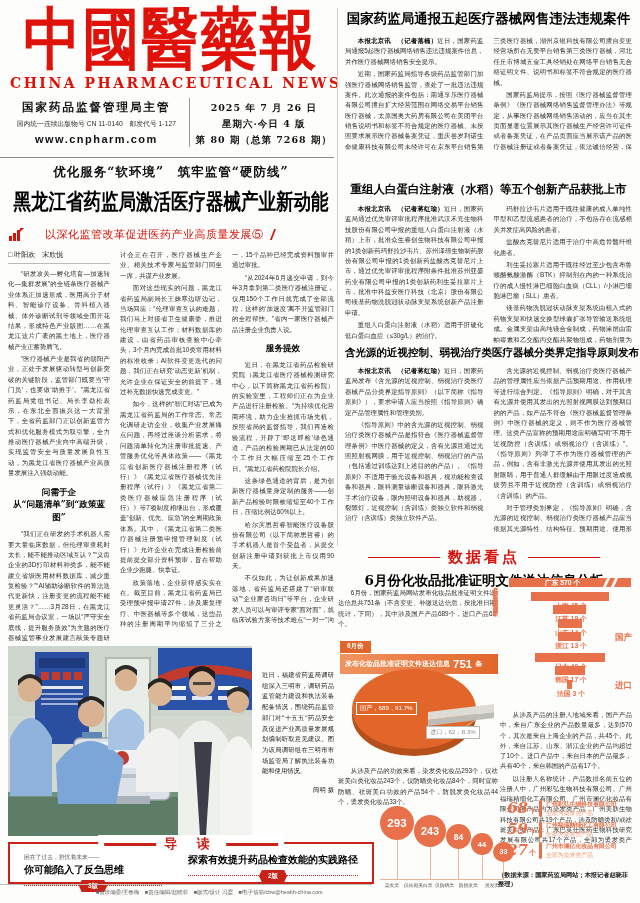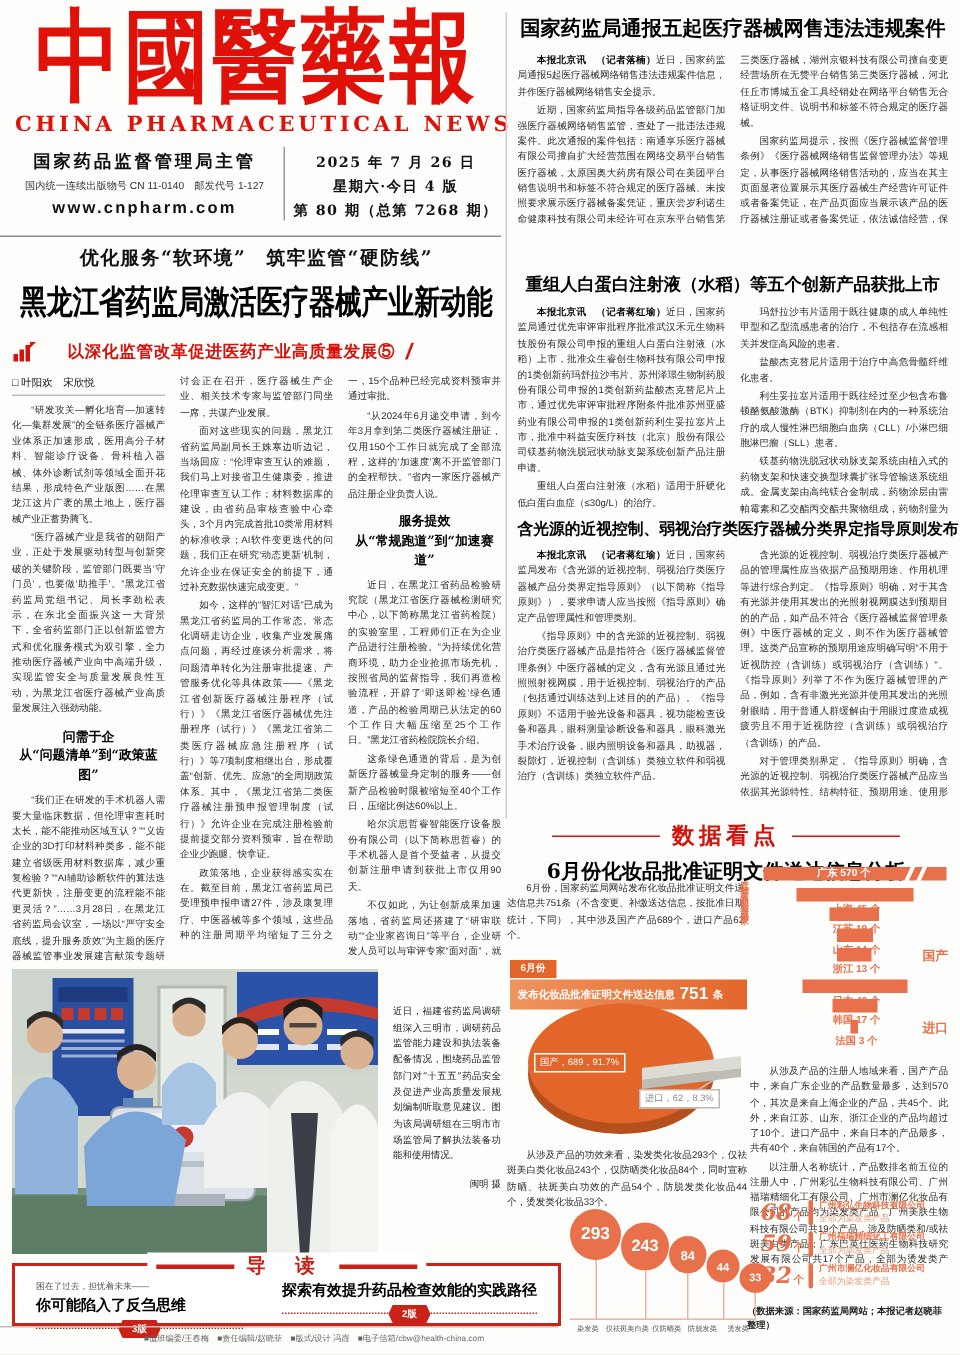--- a/index.html
+++ b/index.html
@@ -42,21 +42,21 @@
   
   .main-article{position:absolute;left:8px;top:164px;width:326px;}
   .kicker{font-family:"DejaVu Serif",serif;font-weight:bold;font-size:12.5px;text-align:center;color:#111;letter-spacing:1px;}
   .main-head{font-family:"DejaVu Serif",serif;font-weight:900;font-size:17.5px;color:#000;
              text-align:center;margin-top:5px;white-space:nowrap;transform:scaleY(1.25);transform-origin:top;}
   .ribbon{display:flex;align-items:center;margin-top:16px;gap:5px;}
   .ribbon-icon{position:relative;width:15px;height:13px;}
   .ribbon-icon .rb{position:absolute;bottom:0;background:#d6120c;width:3px;}
   .ribbon-icon .rb1{left:1px;height:5px;} .ribbon-icon .rb2{left:5px;height:8px;} .ribbon-icon .rb3{left:9px;height:11px;}
   .ribbon-icon .rflag{position:absolute;left:12px;top:0;width:0;height:0;border-left:4px solid #d6120c;border-bottom:4px solid transparent;}
-  .ribbon-text{font-weight:700;font-size:11px;color:#d6120c;letter-spacing:0.5px;padding-left:17px;}
+  .ribbon-text{font-weight:400;font-size:11px;color:#d6120c;letter-spacing:0.5px;padding-left:17px;}
   .ribbon-slash{font-weight:900;font-size:15px;color:#d6120c;font-style:italic;margin-left:2px;}
   .main-body{margin-top:7px;height:394px;}
   .byline{font-size:7px;color:#111;margin:0 0 5px 0;padding-bottom:3px;border-bottom:1px solid #bbb;}
   .subhead{font-family:"DejaVu Serif",serif;font-weight:900;font-size:8.6px;color:#000;text-align:center;margin:7px 0 5px 0;line-height:1.5;}
   
   .photo-block{position:absolute;left:8px;top:646px;width:326px;height:192px;}
   .photo{position:absolute;left:0;top:0;width:244px;height:190px;background:#cfd6cc;overflow:hidden;}
   .photo-caption{position:absolute;left:254px;top:24px;width:72px;font-size:6.3px;line-height:1.7;
                  text-align:justify;color:#222;font-family:"DejaVu Serif",serif;}
   .photo-credit{margin-top:8px;text-align:right;font-size:6.3px;color:#222;}
@@ -180,21 +180,20 @@
           <div>问需于企</div>
           <div>从“问题清单”到“政策蓝图”</div>
         </div>
         <p class="body-p">“我们正在研发的手术机器人需要大量临床数据，但伦理审查耗时太长，能不能推动区域互认？”“义齿企业的3D打印材料种类多，能不能建立省级医用材料数据库，减少重复检验？”“AI辅助诊断软件的算法迭代更新快，注册变更的流程能不能更灵活？”……3月28日，在黑龙江省药监局会议室，一场以“严守安全底线，提升服务质效”为主题的医疗器械监管事业发展建言献策专题研讨会正在召开，医疗器械生产企业、相关技术专家与监管部门同坐一席，共谋产业发展。</p>
         <p class="body-p">面对这些现实的问题，黑龙江省药监局副局长王姝寒边听边记，当场回应：“伦理审查互认的难题，我们马上对接省卫生健康委，推进伦理审查互认工作；材料数据库的建设，由省药品审核查验中心牵头，3个月内完成首批10类常用材料的标准收录；AI软件变更迭代的问题，我们正在研究‘动态更新’机制，允许企业在保证安全的前提下，通过补充数据快速完成变更。”</p>
         <p class="body-p">如今，这样的“智汇对话”已成为黑龙江省药监局的工作常态。常态化调研走访企业，收集产业发展痛点问题，再经过座谈分析需求，将问题清单转化为注册审批提速、产管服务优化等具体政策——《黑龙江省创新医疗器械注册程序（试行）》《黑龙江省医疗器械优先注册程序（试行）》《黑龙江省第二类医疗器械应急注册程序（试行）》等7项制度相继出台，形成覆盖“创新、优先、应急”的全周期政策体系。其中，《黑龙江省第二类医疗器械注册预申报管理制度（试行）》允许企业在完成注册检验前提前提交部分资料预审，旨在帮助企业少跑腿、快拿证。</p>
         <p class="body-p">政策落地，企业获得感实实在在。截至目前，黑龙江省药监局已受理预申报申请27件，涉及康复理疗、中医器械等多个领域，这些品种的注册周期平均缩短了三分之一，15个品种已经完成资料预审并通过审批。</p>
         <p class="body-p">“从2024年6月递交申请，到今年3月拿到第二类医疗器械注册证，仅用150个工作日就完成了全部流程，这样的‘加速度’离不开监管部门的全程帮扶。”省内一家医疗器械产品注册企业负责人说。</p>
         <div class="subhead">
           <div>服务提效</div>
-          <div>从“常规跑道”到“加速赛道”</div>
         </div>
         <p class="body-p">近日，在黑龙江省药品检验研究院（黑龙江省医疗器械检测研究中心，以下简称黑龙江省药检院）的实验室里，工程师们正在为企业产品进行注册检验。“为持续优化营商环境，助力企业抢抓市场先机，按照省局的监督指导，我们再造检验流程，开辟了‘即送即检’绿色通道，产品的检验周期已从法定的60个工作日大幅压缩至25个工作日。”黑龙江省药检院院长介绍。</p>
         <p class="body-p">这条绿色通道的背后，是为创新医疗器械量身定制的服务——创新产品检验时限被缩短至40个工作日，压缩比例达60%以上。</p>
         <p class="body-p">哈尔滨思哲睿智能医疗设备股份有限公司（以下简称思哲睿）的手术机器人是首个受益者，从提交创新注册申请到获批上市仅用90天。</p>
         <p class="body-p">不仅如此，为让创新成果加速落地，省药监局还搭建了“研审联动”“企业家咨询日”等平台，企业研发人员可以与审评专家“面对面”，就临床试验方案等技术难点“一对一”沟通；针对重点企业，推行“一企一策”精准帮扶。</p>
       </div>
   </div>
 
   <div class="article2">
     <div class="a2-head">重组人白蛋白注射液（水稻）等五个创新产品获批上市</div>
@@ -440,21 +439,21 @@
         <div class="stat-row">
           <span class="stat-num">59</span>
           <span class="stat-unit">个</span>
           <div class="stat-sep"></div>
           <div>
             <div class="stat-name">广州福瑞精细化工有限公司</div>
             <div class="stat-note">全部为染发类产品</div>
           </div>
         </div>
         <div class="stat-row">
-          <span class="stat-num">32</span>
+          <span class="stat-num">27</span>
           <span class="stat-unit">个</span>
           <div class="stat-sep"></div>
           <div>
             <div class="stat-name">广州市澜亿化妆品有限公司</div>
             <div class="stat-note">全部为染发类产品</div>
           </div>
         </div>
       </div>
     <div class="ds-source">（数据来源：国家药监局网站；本报记者赵晓菲整理）</div>
   </div>

